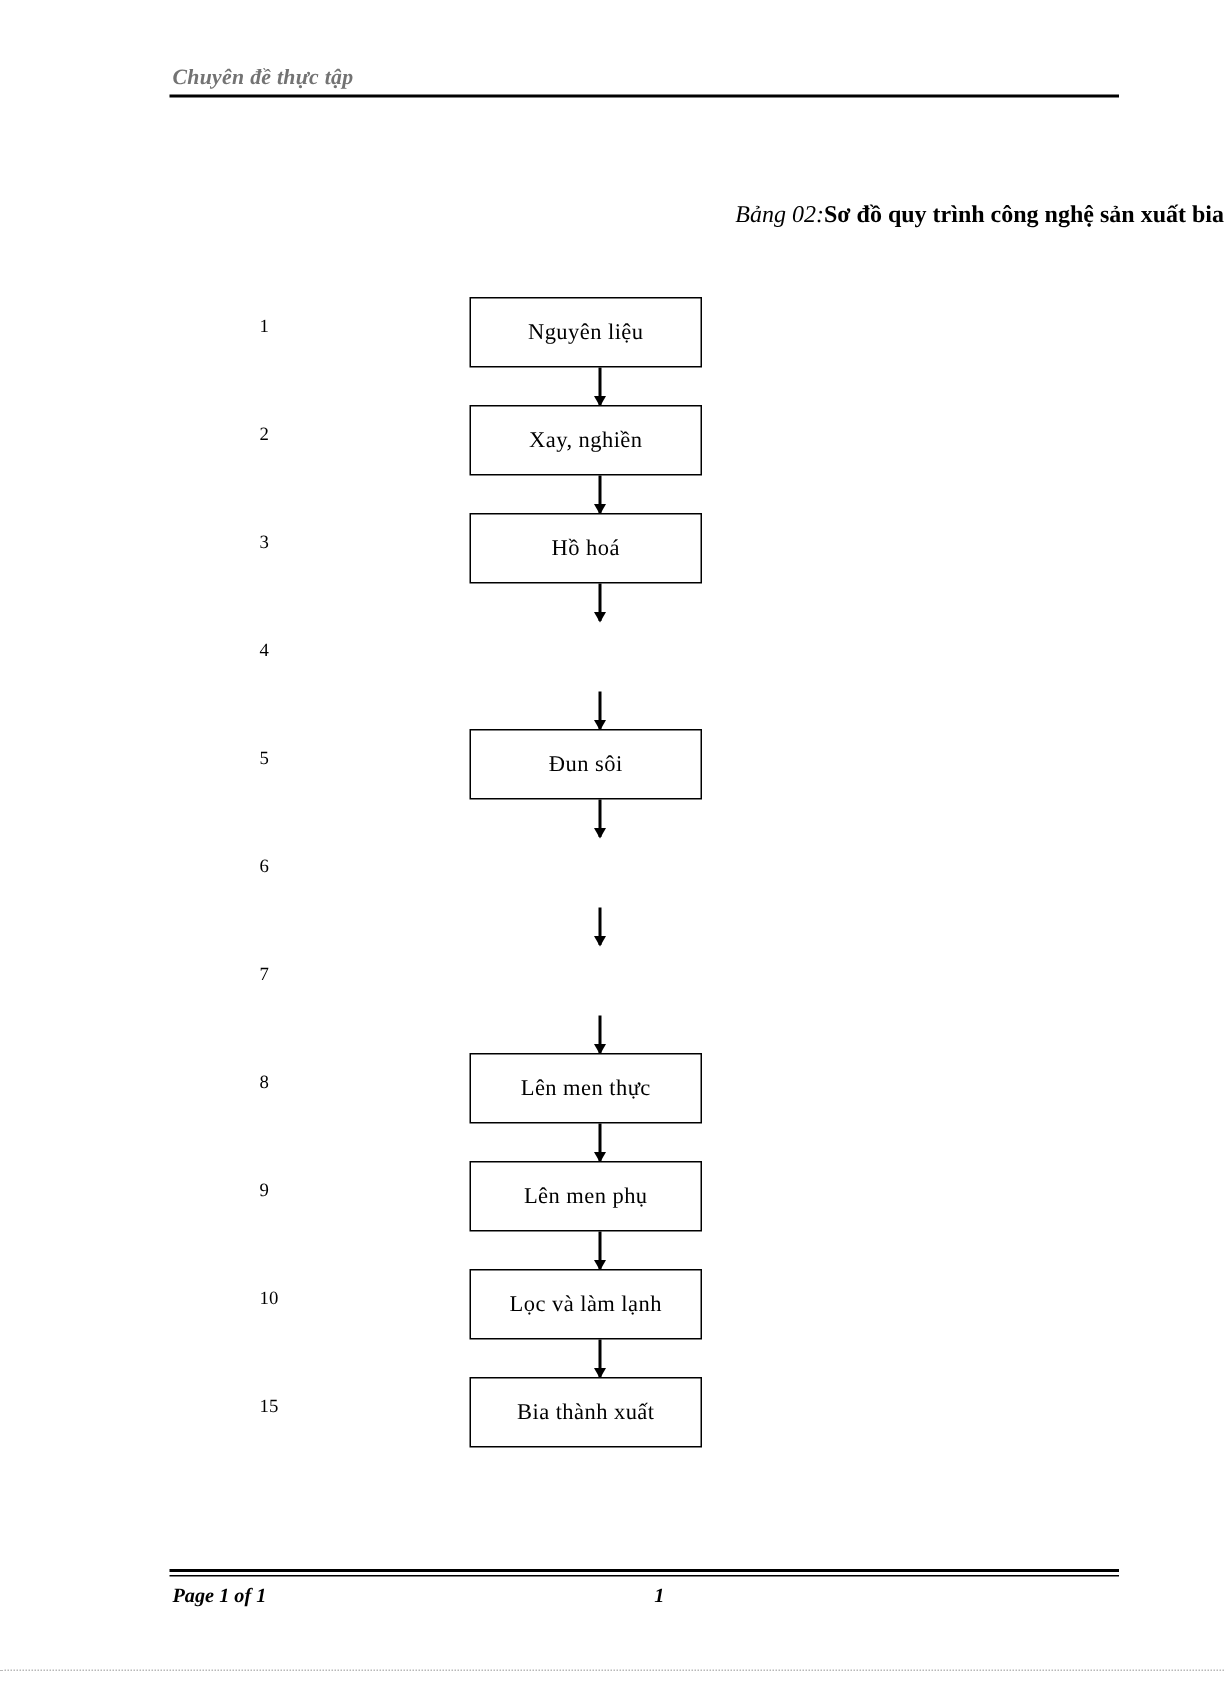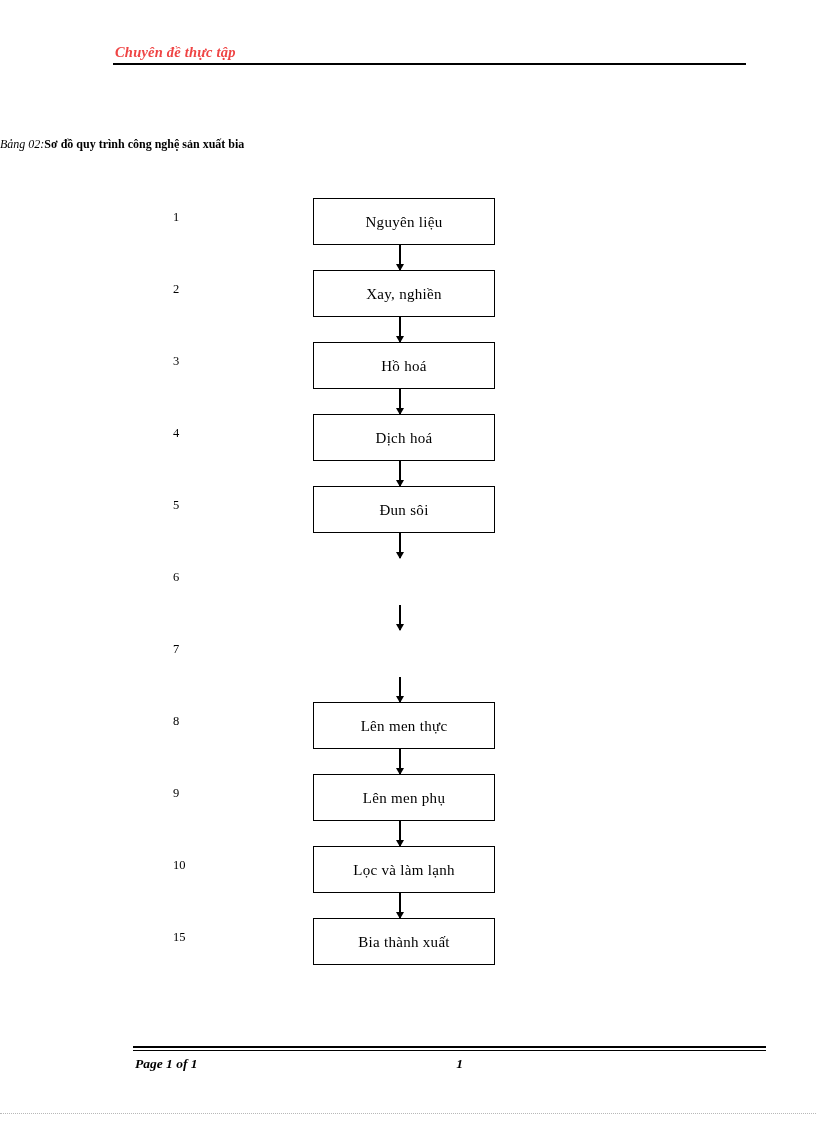--- a/index.html
+++ b/index.html
@@ -30,38 +30,38 @@
     top: 44px;
     width: 633px;
   }
   .header-text {
     font-family: "Liberation Serif", serif;
     font-style: italic;
     font-weight: bold;
     font-size: 14.5px;
     letter-spacing: 0.2px;
     line-height: 17px;
-    color: #ef4444;
+    color: #737373;
     white-space: nowrap;
     padding-left: 2px;
   }
   .header-rule {
     margin-top: 2px;
     border-top: 2.2px solid #000;
     width: 633px;
   }
 
   
   .doc-title {
     position: absolute;
     top: 134px;
     left: 0;
     width: 816px;
-    text-align: left;
-    font-size: 12px;
+    text-align: right;
+    font-size: 16px;
     line-height: 20px;
     white-space: nowrap;
   }
   .doc-title .tl-ital {
     font-style: italic;
     font-weight: normal;
   }
   .doc-title .tl-bold {
     font-weight: bold;
   }
@@ -84,21 +84,21 @@
     width: 40px;
     font-size: 12.5px;
     line-height: 14px;
     text-align: left;
     color: #000;
   }
   .step-box {
     position: absolute;
     left: 313px;
     top: 0;
-    width: 182px;
+    width: 155px;
     height: 47px;
     border: 1.3px solid #000;
     background: #ffffff;
     box-sizing: border-box;
     display: flex;
     align-items: center;
     justify-content: center;
   }
   .step-label {
     font-size: 15px;
@@ -126,21 +126,20 @@
     border-right: 4.5px solid transparent;
     border-top: 7px solid #000;
   }
 
   
   .footer {
     position: absolute;
     left: 113px;
     top: 1046px;
     width: 633px;
-    margin-left: 20px;
   }
   .footer-rule-top {
     border-top: 2.2px solid #000;
     width: 633px;
   }
   .footer-rule-bottom {
     margin-top: 2px;
     border-top: 1px solid #000;
     width: 633px;
   }
@@ -215,23 +214,20 @@
     <div class="flow-row">
       <div class="step-index">3</div>
       <div class="step-box">
         <span class="step-label">Hồ hoá</span>
       </div>
       <div class="connector"></div>
     </div>
 
     <div class="flow-row">
       <div class="step-index">4</div>
-      <div class="step-box">
-        <span class="step-label">Dịch hoá</span>
-      </div>
       <div class="connector"></div>
     </div>
 
     <div class="flow-row">
       <div class="step-index">5</div>
       <div class="step-box">
         <span class="step-label">Đun sôi</span>
       </div>
       <div class="connector"></div>
     </div>

